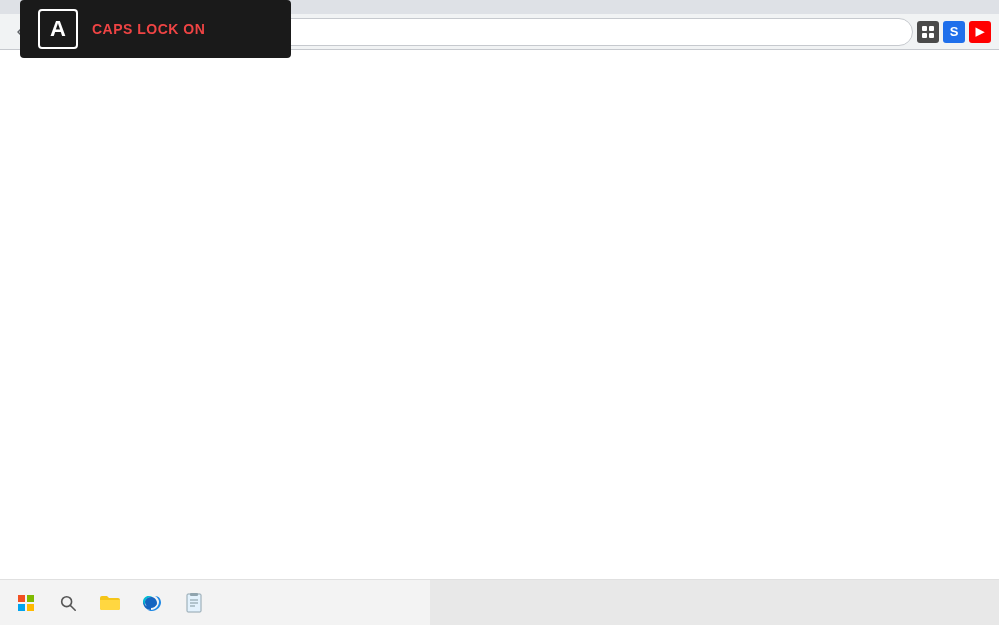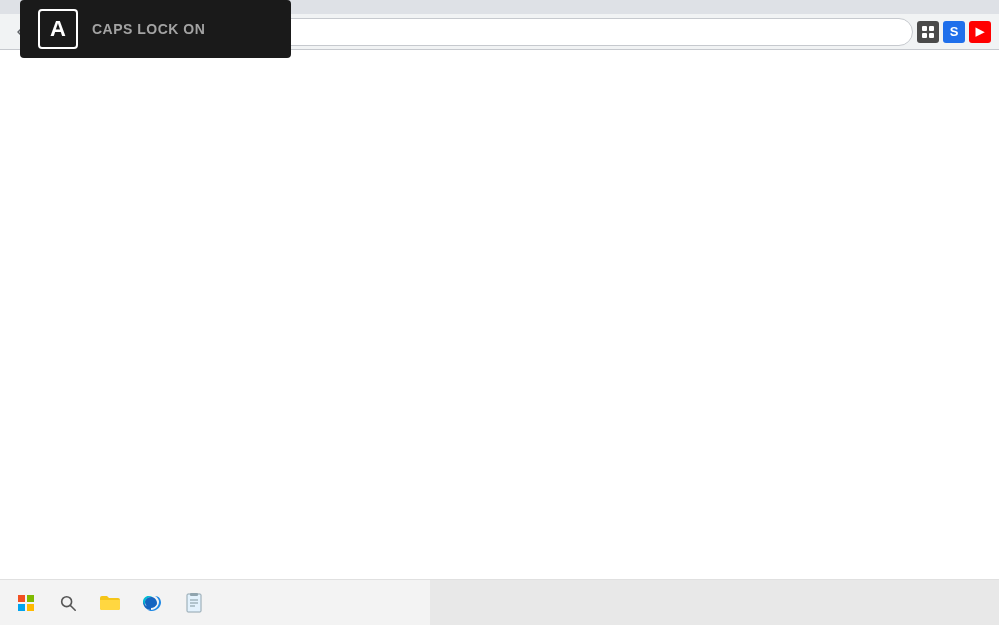--- a/index.html
+++ b/index.html
@@ -97,21 +97,21 @@
 
     .caps-lock-letter {
       color: #ffffff;
       font-size: 22px;
       font-weight: bold;
       font-family: Arial, sans-serif;
       line-height: 1;
     }
 
     .caps-lock-text {
-      color: #a3a3a3;
+      color: #ef4444;
       font-size: 14px;
       font-weight: 600;
       letter-spacing: 0.5px;
       font-family: 'Segoe UI', Arial, sans-serif;
     }
 
     
     .main-content {
       width: 100%;
       height: calc(625px - 50px - 46px);

